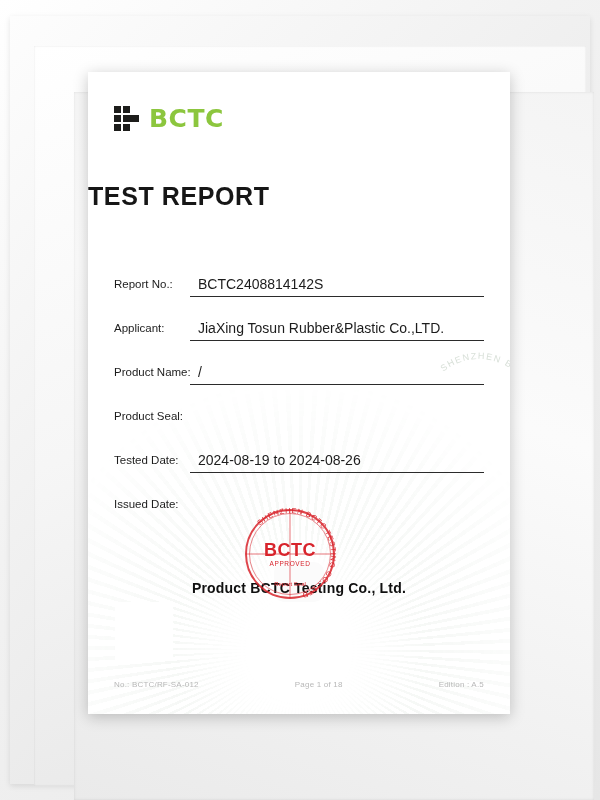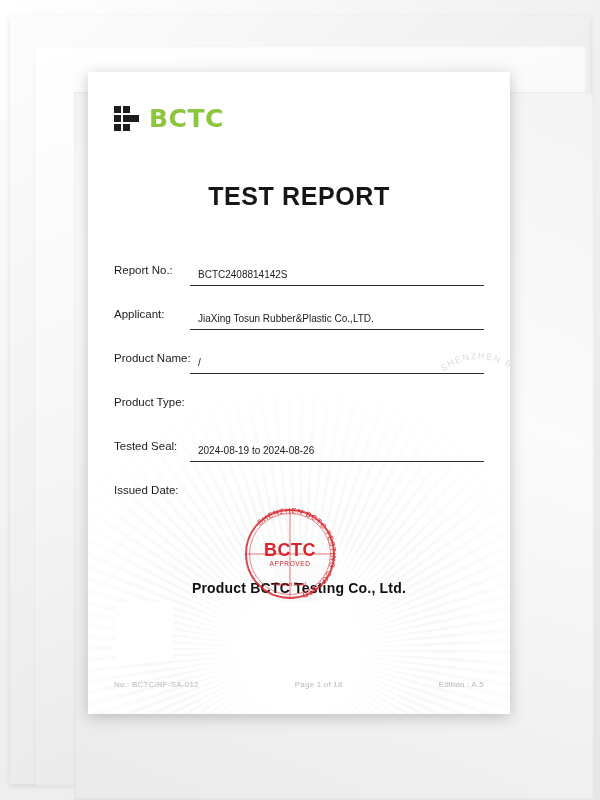--- a/index.html
+++ b/index.html
@@ -130,54 +130,53 @@
     color: #8cc63e;
     font-family: "DejaVu Sans", sans-serif;
   }
 
   
   .doc-title {
     position: absolute;
     top: 110px;
     left: 0;
     width: 422px;
-    text-align: center;
     font-size: 25px;
     font-weight: bold;
     letter-spacing: 0.6px;
     color: #161616;
     font-family: "Liberation Sans", sans-serif;
   }
 
   
   .fields {
     position: absolute;
     left: 26px;
     top: 192px;
     width: 370px;
   }
   .field-row {
     display: flex;
-    align-items: flex-start;
+    align-items: center;
     height: 44px;
   }
   .field-label {
     font-size: 11.5px;
     color: #1c1c1c;
     white-space: nowrap;
     padding-bottom: 4px;
   }
   .field-value-wrap {
     flex: 1 1 auto;
     border-bottom: 1px solid #2b2b2b;
     padding: 0 0 3px 8px;
     min-width: 0;
   }
   .field-value {
-    font-size: 10px;
+    font-size: 14px;
     color: #1c1c1c;
     white-space: nowrap;
     overflow: hidden;
   }
   .lbl-w1 { width: 76px; }
 
   
   .company {
     position: absolute;
     top: 508px;
@@ -298,25 +297,25 @@
       </div>
 
       <div class="field-row">
         <span class="field-label lbl-w1">Product Name:</span>
         <span class="field-value-wrap">
           <span class="field-value">/</span>
         </span>
       </div>
 
       <div class="field-row">
-        <span class="field-label lbl-w1">Product Type:</span>
+        <span class="field-label lbl-w1">Product Seal:</span>
       </div>
 
       <div class="field-row">
-        <span class="field-label lbl-w1">Tested Seal:</span>
+        <span class="field-label lbl-w1">Tested Date:</span>
         <span class="field-value-wrap">
           <span class="field-value">2024-08-19 to 2024-08-26</span>
         </span>
       </div>
 
       <div class="field-row">
         <span class="field-label lbl-w1">Issued Date:</span>
       </div>
 
     </div>

